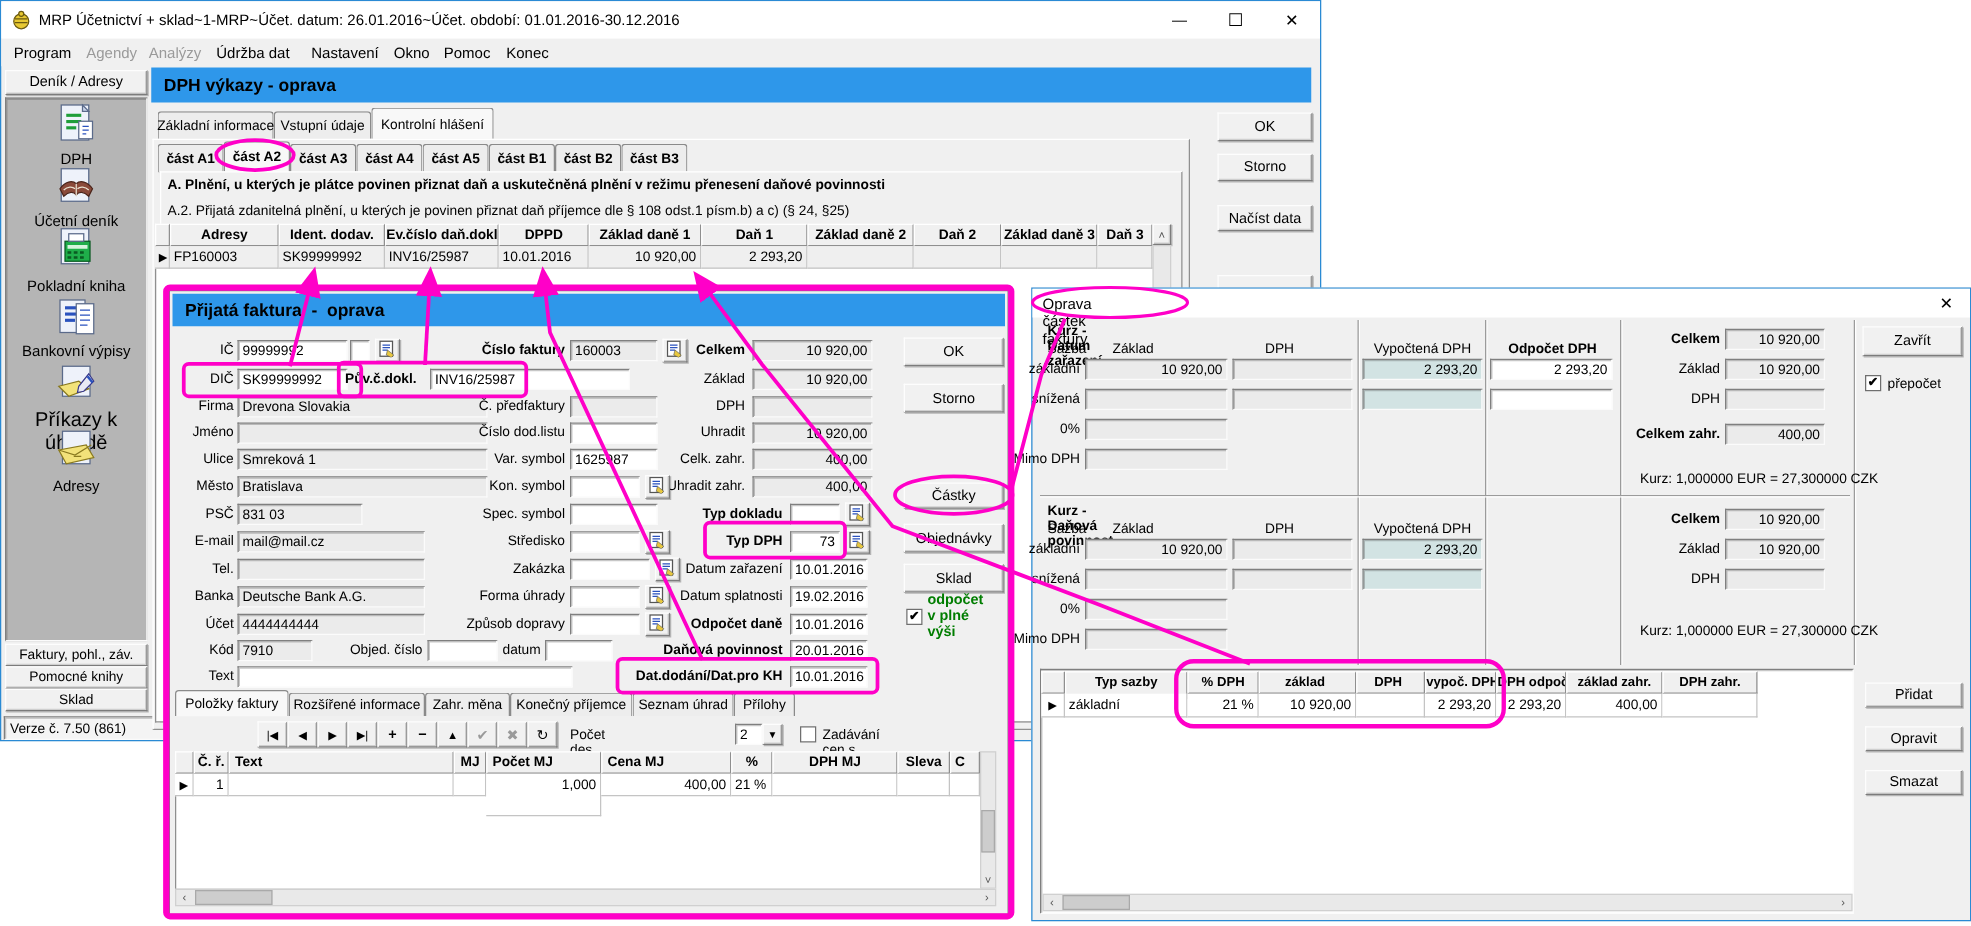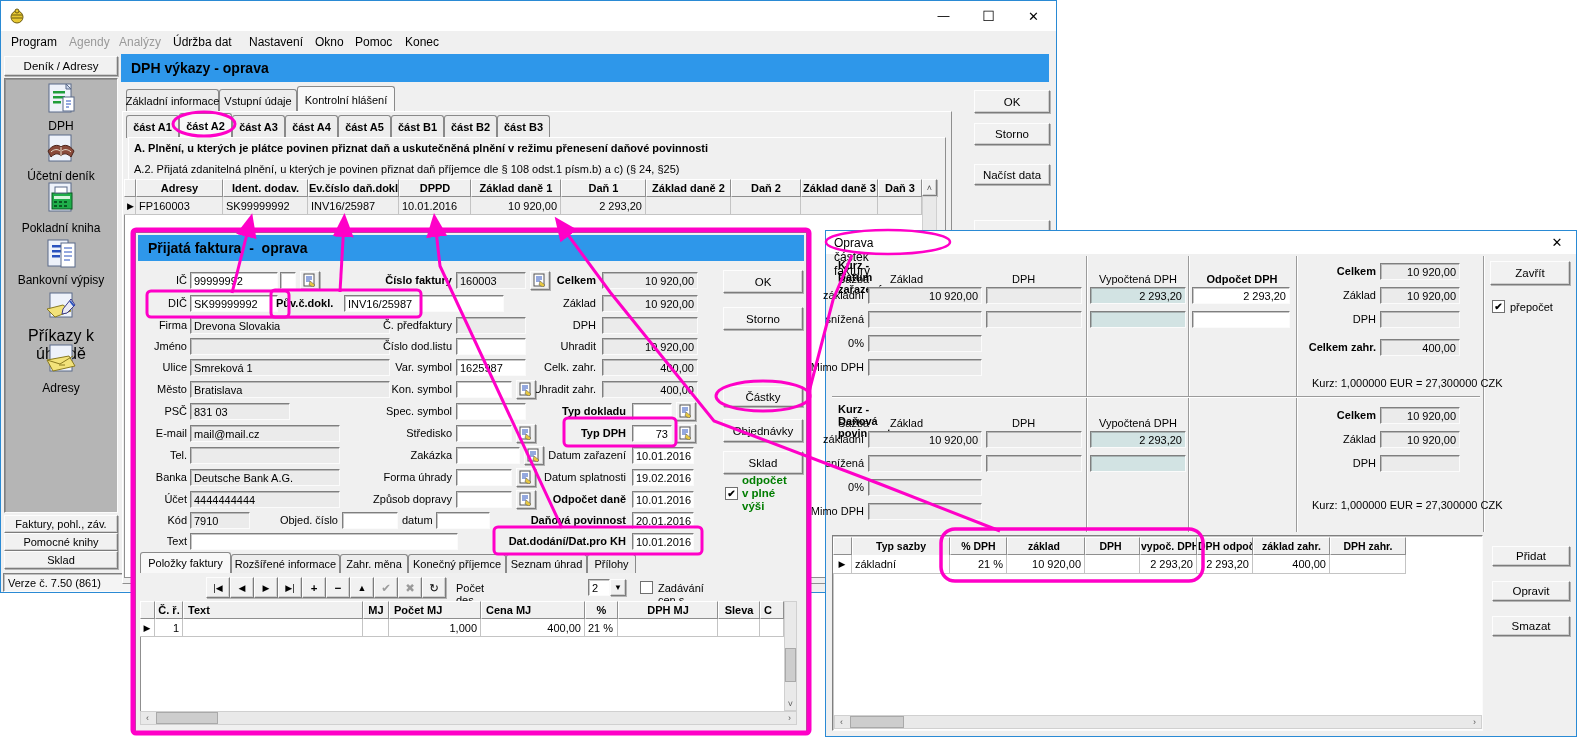--- a/index.html
+++ b/index.html
@@ -48,20 +48,21 @@
   <div class="abs win" style="left:0;top:0;width:1057px;height:593px;">
 
     <div class="abs" style="left:0;top:0;width:1055px;height:30px;background:#fff;">
       <span class="abs" style="left:8px;top:7px;">
         <svg width="16" height="16">
             <ellipse cx="8" cy="9" rx="6" ry="6" fill="#e7c832" stroke="#6b5a10"></ellipse>
             <path d="M3 7h10M3 10h10" stroke="#6b5a10"></path>
             <circle cx="8" cy="3" r="2" fill="#e7c832" stroke="#6b5a10"></circle>
           </svg>
       </span>
+      <span class="abs" style="left:30px;top:8px;font-size:12px;white-space:nowrap;">MRP Účetnictví + sklad~1-MRP~Účet. datum: 26.01.2016~Účet. období: 01.01.2016-30.12.2016</span>
       <div class="abs" style="left:920px;top:0;width:45px;height:30px;display:flex;align-items:center;justify-content:center;font-size:12px;">—</div>
       <div class="abs" style="left:965px;top:0;width:45px;height:30px;display:flex;align-items:center;justify-content:center;font-size:14px;">☐</div>
       <div class="abs" style="left:1010px;top:0;width:45px;height:30px;display:flex;align-items:center;justify-content:center;font-size:13px;">✕</div>
     </div>
 
     <div class="abs" style="left:0;top:30px;width:1055px;height:22px;background:#f0f0f0;font-size:12px;">
       <span class="abs" style="left:10px;top:4px;">Program</span>
       <span class="abs gray" style="left:68px;top:4px;">Agendy</span>
       <span class="abs gray" style="left:118px;top:4px;">Analýzy</span>
       <span class="abs" style="left:172px;top:4px;">Údržba dat</span>
@@ -399,21 +400,21 @@
     <div class="abs th" style="left:389px;top:601px;width:92px;height:18px;text-align:left;padding-left:4px;">Počet MJ</div>
     <div class="abs th" style="left:481px;top:601px;width:104px;height:18px;text-align:left;padding-left:4px;">Cena MJ</div>
     <div class="abs th" style="left:585px;top:601px;width:33px;height:18px;">%</div>
     <div class="abs th" style="left:618px;top:601px;width:100px;height:18px;">DPH MJ</div>
     <div class="abs th" style="left:718px;top:601px;width:42px;height:18px;">Sleva</div>
     <div class="abs th" style="left:760px;top:601px;width:24px;height:18px;text-align:left;padding-left:3px;">C</div>
     <div class="abs td marker" style="left:140px;top:619px;width:15px;height:18px;">▶</div>
     <div class="abs td num" style="left:155px;top:619px;width:28px;height:18px;">1</div>
     <div class="abs td" style="left:183px;top:619px;width:180px;height:18px;"></div>
     <div class="abs td" style="left:363px;top:619px;width:26px;height:18px;"></div>
-    <div class="abs td num" style="left:389px;top:619px;width:92px;height:18px;">1,000</div>
+    <div class="abs td num" style="left:389px;top:619px;width:92px;height:34px;">1,000</div>
     <div class="abs td num" style="left:481px;top:619px;width:104px;height:18px;">400,00</div>
     <div class="abs td" style="left:585px;top:619px;width:33px;height:18px;">21 %</div>
     <div class="abs td" style="left:618px;top:619px;width:100px;height:18px;"></div>
     <div class="abs td" style="left:718px;top:619px;width:42px;height:18px;"></div>
     <div class="abs td" style="left:760px;top:619px;width:24px;height:18px;"></div>
 
     <div class="abs scroll" style="left:784px;top:601px;width:13px;height:110px;"></div>
     <div class="abs thumb" style="left:785px;top:648px;width:11px;height:34px;"></div>
     <div class="abs arrowglyph" style="left:784px;top:697px;width:13px;height:13px;">˅</div>
     <div class="abs scroll" style="left:140px;top:711px;width:657px;height:14px;"></div>

